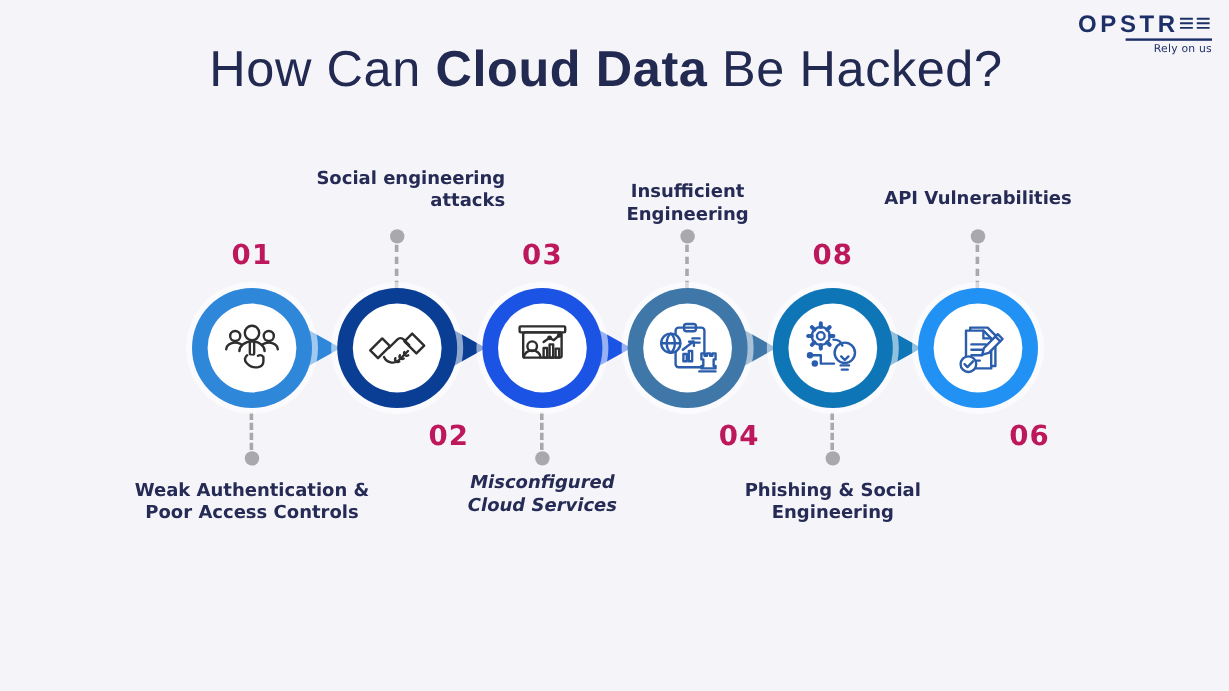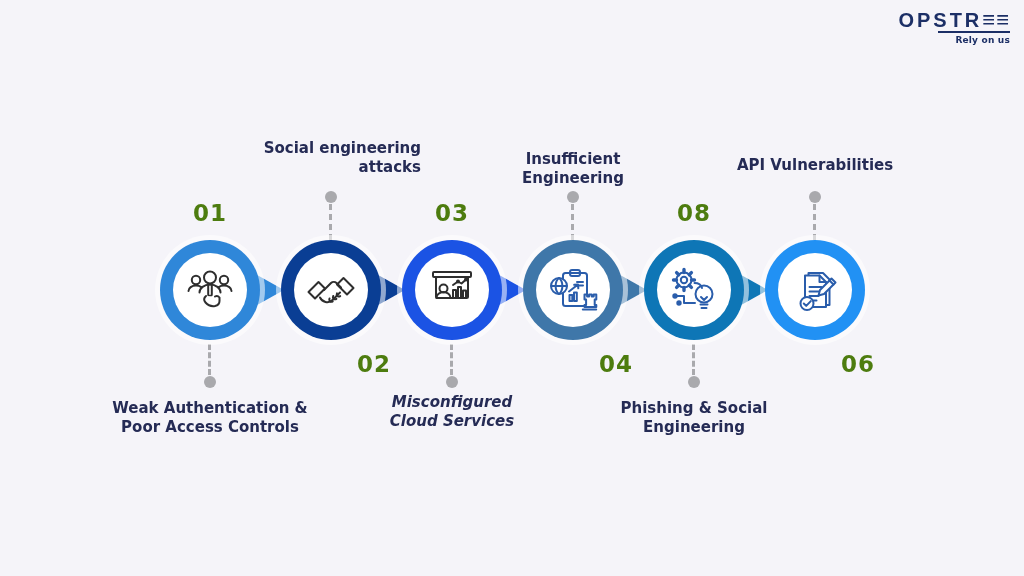--- a/index.html
+++ b/index.html
@@ -9,37 +9,37 @@
     position:relative; width:1024px; height:576px;
     background:#f5f4f9; overflow:hidden;
   }
 
   
   .logo { position:absolute; top:9px; right:14px; text-align:right; color:#1c2f66; }
   .wordmark { font-family:"Liberation Sans",sans-serif; font-size:20px; font-weight:600; letter-spacing:3px; line-height:22px; }
   .wordmark .ee { font-size:22px; letter-spacing:1px; font-weight:700; }
   .tagline-row { display:flex; flex-direction:column; align-items:flex-end; }
   .swoosh { width:72px; height:2px; background:#1c2f66; margin-top:0; }
-  .tagline { font-size:9px; font-weight:700; margin-top:2px; letter-spacing:.2px; }
+  .tagline { font-size:9px; font-weight:400; margin-top:2px; letter-spacing:.2px; }
 
   
   h1 {
     position:absolute; top:34px; left:0; width:1010px; text-align:center;
     font-family:"Liberation Sans",sans-serif;
     font-size:42px; font-weight:400; color:#222a52; letter-spacing:.5px;
   }
   h1 b { font-weight:800; }
 
   
   .step { position:absolute; top:0; width:0; height:576px; }
   .s1{left:210px} .s2{left:331px} .s3{left:452px} .s4{left:573px} .s5{left:694px} .s6{left:815px}
 
   .num {
     position:absolute; transform:translateX(-50%);
-    font-size:23px; font-weight:700; color:#4d7c0f; letter-spacing:1px; white-space:nowrap;
+    font-size:23px; font-weight:700; color:#be185d; letter-spacing:1px; white-space:nowrap;
   }
   .num-top { top:200px; } .num-bot { top:351px;margin-left:43px; }
 
   .ring {
     position:absolute; left:-50px; top:240px; width:100px; height:100px;
     border-radius:50%; z-index:2; box-shadow:0 0 0 5px rgba(255,255,255,.55);
   }
   .inner {
     position:absolute; inset:13px; background:#fff; border-radius:50%;
     display:flex; align-items:center; justify-content:center;
@@ -74,20 +74,21 @@
 <div id="canvas">
 
   <div class="logo">
     <div class="wordmark"><span>OPSTR</span><span class="ee">≡≡</span></div>
     <div class="tagline-row">
       <span class="swoosh"></span>
       <span class="tagline">Rely on us</span>
     </div>
   </div>
 
+  <h1><span>How Can </span><b>Cloud Data</b><span> Be Hacked?</span></h1>
 
   <div class="step s1">
     <div class="num num-top">01</div>
     <div class="arrow" style="background: rgb(47, 135, 217);"></div>
     <div class="ring" style="background: rgb(47, 135, 217);">
       <div class="inner">
         <div class="icon-wrap" style="color: rgb(46, 46, 46);">
           <svg viewBox="0 0 54 54" fill="none" stroke="currentColor" stroke-width="2" stroke-linecap="round" stroke-linejoin="round">
             <circle cx="13" cy="17" r="4.2"></circle>
               <path d="M5.5 28 a7.5 5.5 0 0 1 15 0"></path>

